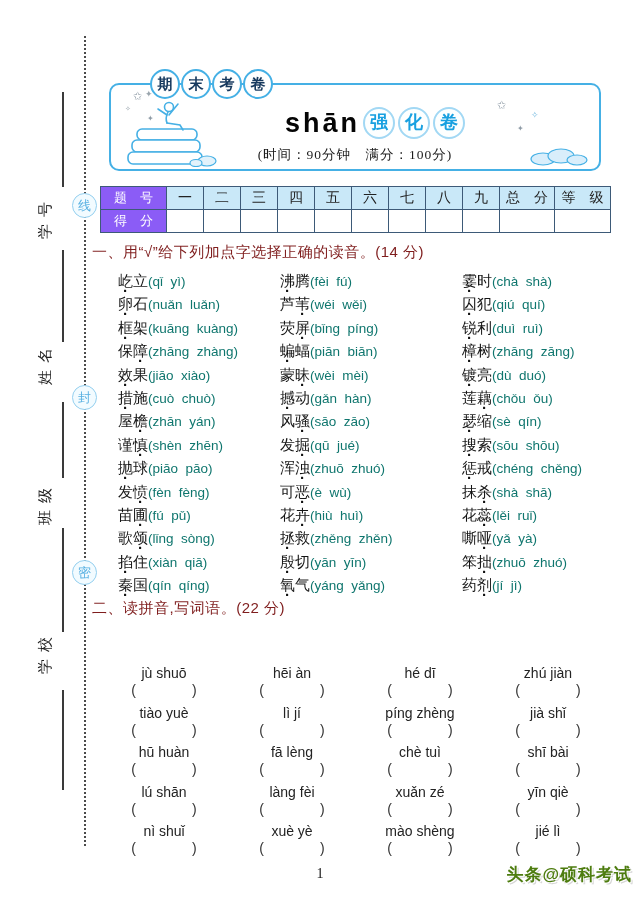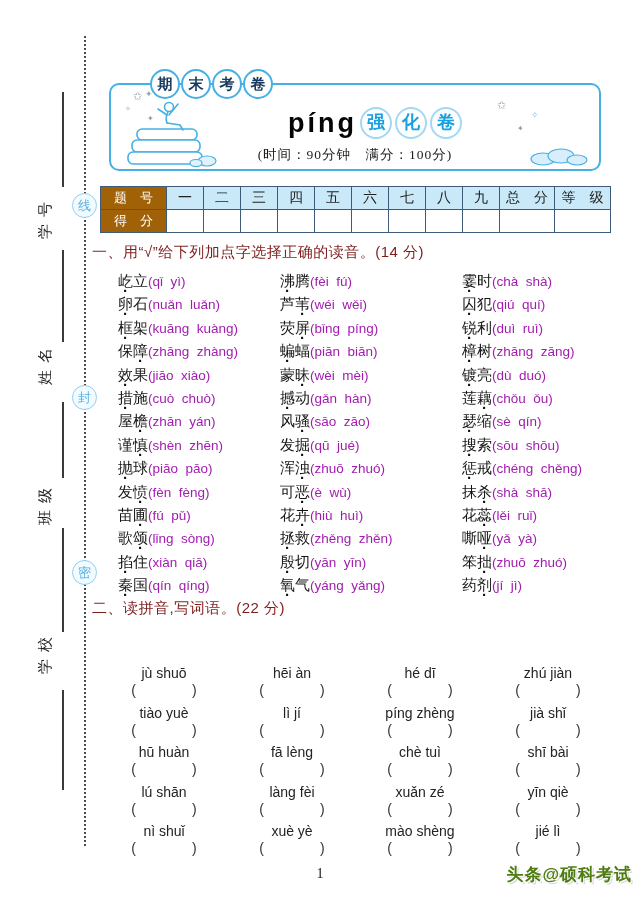--- a/index.html
+++ b/index.html
@@ -39,38 +39,38 @@
         letter-spacing:1px;}
   .star{position:absolute;color:#8d9aa5;font-size:11px;z-index:3;}
   .s1{left:133px;top:90px;} .s2{left:147px;top:114px;font-size:8px;}
   .s3{left:497px;top:99px;} .s4{left:517px;top:124px;font-size:8px;} .s5{left:531px;top:110px;font-size:9px;color:#74b9e0;}
 
   
   .score-table{position:absolute;left:100px;top:186px;}
   table{border-collapse:collapse;table-layout:fixed;width:510px;}
   td{border:1.5px solid #3d5a78;height:22px;text-align:center;font-size:14px;
      color:#222;background:#fff;padding:0;}
-  td.lbl{background:#a16207;color:#fff;font-size:13px;}
+  td.lbl{background:#8b5cf6;color:#fff;font-size:13px;}
   tr.hdr td.col{background:#c9e8f8;}
 
   
   .sec-title{position:absolute;left:92px;font-size:15px;font-weight:400;color:#7f1d1d;
              letter-spacing:0.5px;}
   .t1{top:243px;} .t2{top:599px;}
 
   
   .wgrid{position:absolute;left:118px;top:269px;display:grid;
          grid-template-columns:162px 182px 166px;grid-template-rows:repeat(14,23.4px);
          grid-auto-flow:column;}
   .w-item{white-space:nowrap;line-height:23px;}
   .dc{position:relative;font-size:15px;color:#151515;}
   .dc.dot::after{content:"\00B7";position:absolute;left:50%;bottom:-9px;
                  transform:translateX(-50%);font-size:15px;font-weight:700;color:#111;
                  line-height:1;}
-  .w-pin{font-size:13.5px;color:#a21caf;white-space:pre;}
+  .w-pin{font-size:13.5px;color:#0f766e;white-space:pre;}
 
   
   .pgrid{position:absolute;left:100px;top:624px;width:512px;display:grid;
          grid-template-columns:repeat(4,128px);grid-template-rows:repeat(5,39.5px);margin-top:40px;}
   .p-cell{text-align:center;}
   .p-pin{font-size:14px;color:#232323;white-space:pre;line-height:18px;}
   .p-par{font-size:14px;color:#333;line-height:17px;}
 
   
   .page-num{position:absolute;left:0;right:0;top:866px;text-align:center;
@@ -115,21 +115,21 @@
         <path d="M50 36 L63 38 L66 43"></path>
       </g>
       <g fill="#e2f2fb" stroke="#45b0e5" stroke-width="1.2">
         <ellipse cx="90" cy="74" rx="9" ry="5"></ellipse>
         <ellipse cx="79" cy="76" rx="6" ry="3.5"></ellipse>
       </g>
       <text x="28" y="10" font-size="9" fill="#9aa5ad">✦</text>
       <text x="8" y="24" font-size="7" fill="#9aa5ad">✧</text>
     </svg>
     <div class="title-row">
-      <span class="title-plain">píng</span>
+      <span class="title-plain">shān</span>
       <span id="title-circled" style="display:flex;">
           <span class="tcirc">强</span>
           <span class="tcirc">化</span>
           <span class="tcirc">卷</span>
         </span>
     </div>
     <div class="meta">(时间：90分钟　满分：100分)</div>
 
     <svg width="64" height="26" viewBox="0 0 64 26" style="position:absolute;right:10px;bottom:2px;">
       <g fill="#d9eefb" stroke="#45b0e5" stroke-width="1.2">

